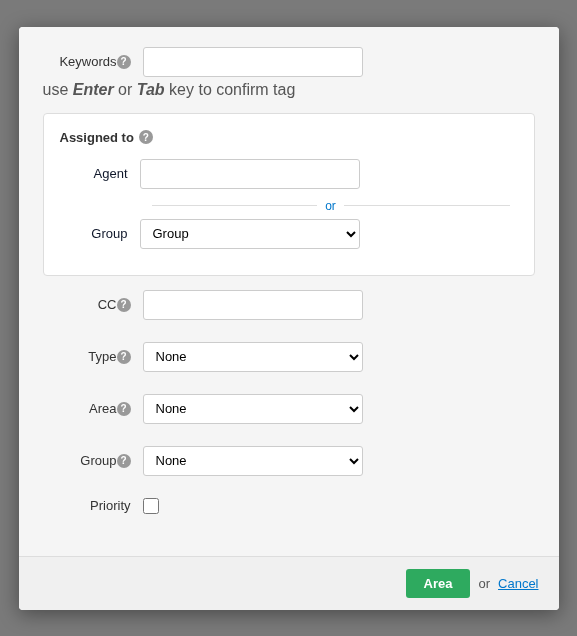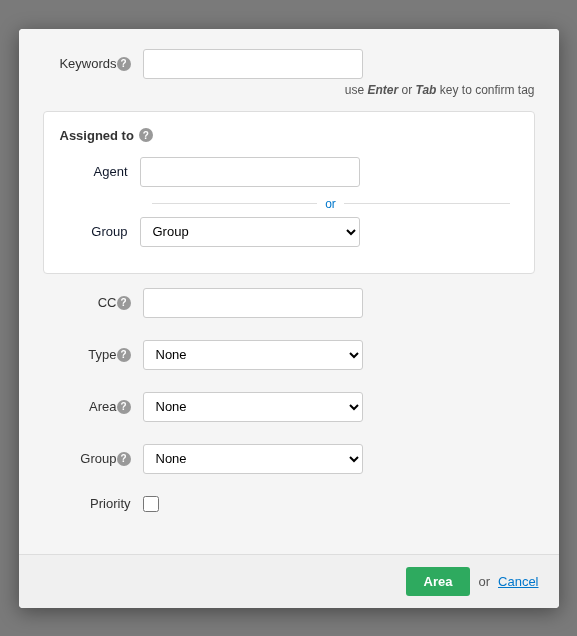--- a/index.html
+++ b/index.html
@@ -86,22 +86,22 @@
       max-width: 220px;
       height: 30px;
       border: 1px solid #ccc;
       border-radius: 3px;
       background: #fff;
       padding: 4px 8px;
       font-size: 13px;
       outline: none;
     }
     .hint-text {
-      text-align: right;
-      font-size: 12px;
+      text-align: left;
+      font-size: 16px;
       color: #555;
       margin-top: 4px;
       margin-bottom: 10px;
     }
     .hint-text em {
       font-style: italic;
     }
     .hint-text strong {
       font-weight: bold;
     }

